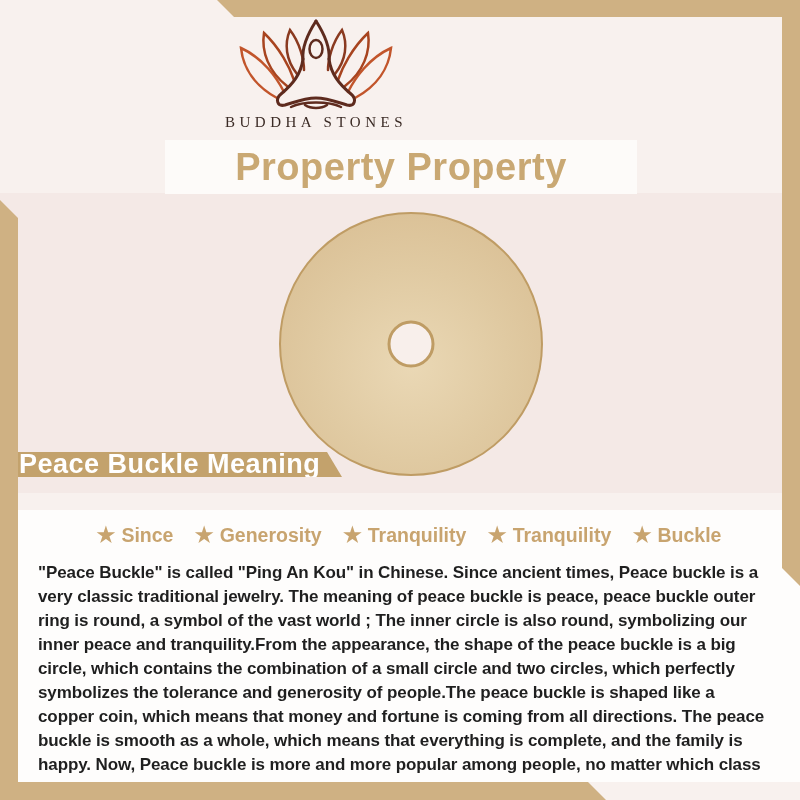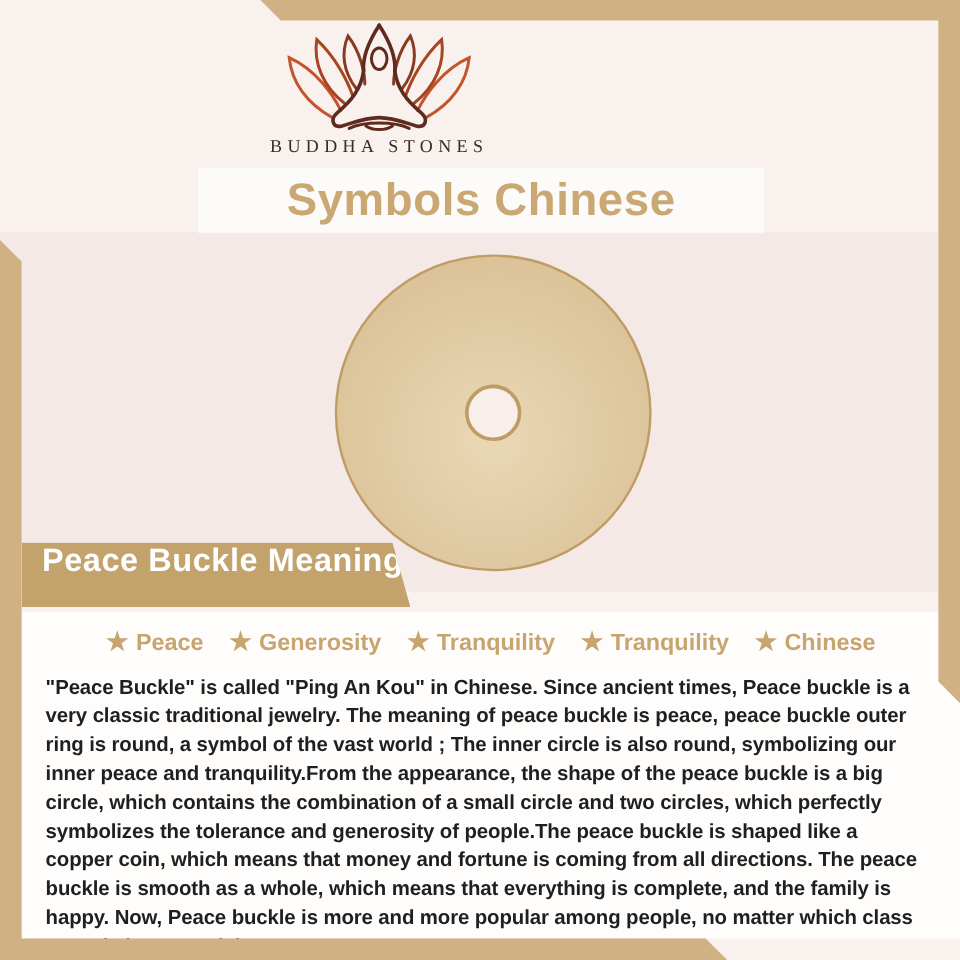--- a/index.html
+++ b/index.html
@@ -28,23 +28,23 @@
   .title-banner h1{font-size:38px;font-weight:bold;color:var(--heading-text);letter-spacing:0.5px;}
 
   .buckle{position:absolute;left:279px;top:212px;width:264px;height:264px;z-index:2;
     border-radius:50%;border:2px solid var(--buckle-stroke);
     background:radial-gradient(circle at 50% 58%, var(--buckle-fill-light) 0%,
       var(--buckle-fill-mid) 48%, var(--buckle-fill-dark) 100%);}
   .buckle-hole{position:absolute;left:50%;top:50%;width:47px;height:47px;
     transform:translate(-50%,-50%);border-radius:50%;
     border:3px solid var(--buckle-stroke);background:var(--hole-fill);}
 
-  .ribbon{position:absolute;left:18px;top:452px;width:324px;height:54px;z-index:4;
+  .ribbon{position:absolute;left:18px;top:452px;width:324px;height:25px;z-index:4;
     background:var(--ribbon);clip-path:polygon(0 0, calc(100% - 15px) 0, 100% 100%, 0 100%);
-    display:flex;align-items:flex-start;padding-left:17px;}
+    display:flex;align-items:center;padding-left:1px;}
   .ribbon span{color:#ffffff;font-size:27px;font-weight:bold;letter-spacing:0.5px;}
 
   .panel{position:absolute;left:18px;top:510px;width:782px;height:272px;z-index:1;
     background:var(--panel-bg);}
   .keywords{position:absolute;left:0;top:13px;width:100%;text-align:center;
     color:var(--keyword-text);font-weight:bold;font-size:19.5px;white-space:nowrap;}
   .kw{margin:0 8px;}
   .kw .star{margin-right:6px;font-size:21px;}
   .body-text{position:absolute;left:20px;top:51px;width:737px;
     color:var(--body-text);font-size:17px;font-weight:600;line-height:24px;
@@ -77,38 +77,38 @@
       <ellipse cx="85" cy="31" rx="6.5" ry="9" stroke="var(--logo-dark)" stroke-width="2.5"></ellipse>
 
       <path d="M72,41 C70,56 62,66 50,76 C44,81 46,89 54,87 C64,84 74,80 85,80 C96,80 106,84 116,87 C124,89 126,81 120,76 C108,66 100,56 98,41" stroke="var(--logo-dark)" stroke-width="3"></path>
       <path d="M60,89 C72,83 98,83 110,89" stroke="var(--logo-dark)" stroke-width="2.5"></path>
       <path d="M74,87 C80,91 90,91 96,87" stroke="var(--logo-dark)" stroke-width="2.5"></path>
     </svg>
     <div class="brand-name">BUDDHA STONES</div>
   </header>
 
   <div class="title-banner">
-    <h1>Symbols Chinese</h1>
+    <h1>Property Property</h1>
   </div>
 
   <div class="buckle">
     <div class="buckle-hole"></div>
   </div>
 
   <div class="ribbon">
     <span>Peace Buckle Meaning</span>
   </div>
 
   <div class="panel">
     <div class="keywords">
-      <span class="kw"><span class="star">★</span><span>Peace</span></span>
+      <span class="kw"><span class="star">★</span><span>Since</span></span>
       <span class="kw"><span class="star">★</span><span>Generosity</span></span>
       <span class="kw"><span class="star">★</span><span>Tranquility</span></span>
       <span class="kw"><span class="star">★</span><span>Tranquility</span></span>
-      <span class="kw"><span class="star">★</span><span>Chinese</span></span>
+      <span class="kw"><span class="star">★</span><span>Buckle</span></span>
     </div>
     <p class="body-text">"Peace Buckle" is called "Ping An Kou" in Chinese. Since ancient times, Peace buckle is a very classic traditional jewelry. The meaning of peace buckle is peace, peace buckle outer ring is round, a symbol of the vast world ; The inner circle is also round, symbolizing our inner peace and tranquility.From the appearance, the shape of the peace buckle is a big circle, which contains the combination of a small circle and two circles, which perfectly symbolizes the tolerance and generosity of people.The peace buckle is shaped like a copper coin, which means that money and fortune is coming from all directions. The peace buckle is smooth as a whole, which means that everything is complete, and the family is happy. Now, Peace buckle is more and more popular among people, no matter which class regards it as auspicious.</p>
   </div>
 
   <svg class="frame" width="800" height="800" viewBox="0 0 800 800">
     <polygon points="217,0 800,0 800,17 234,17"></polygon>
     <polygon points="782,0 800,0 800,586 782,568"></polygon>
     <polygon points="0,200 18,218 18,800 0,800"></polygon>
     <polygon points="0,782 588,782 606,800 0,800"></polygon>
   </svg>

